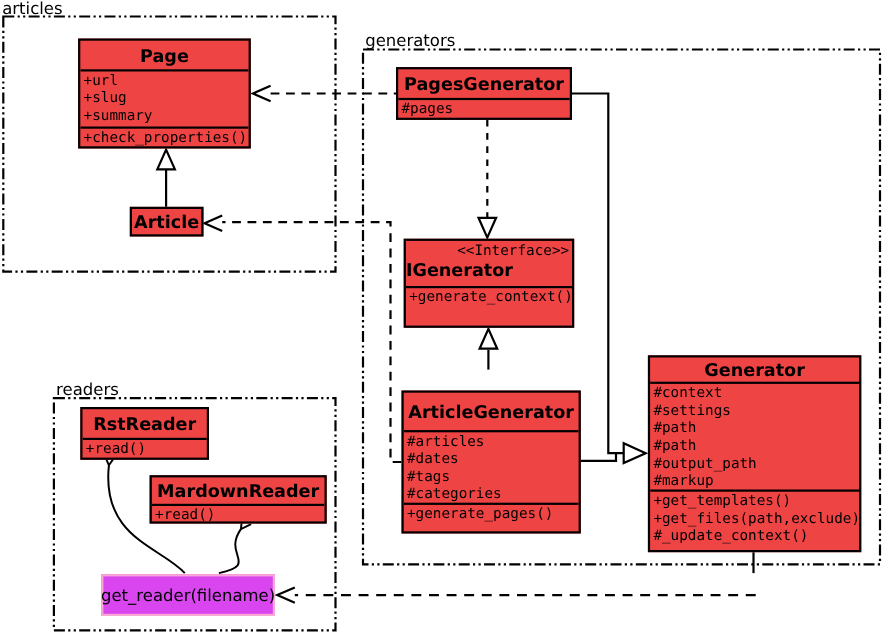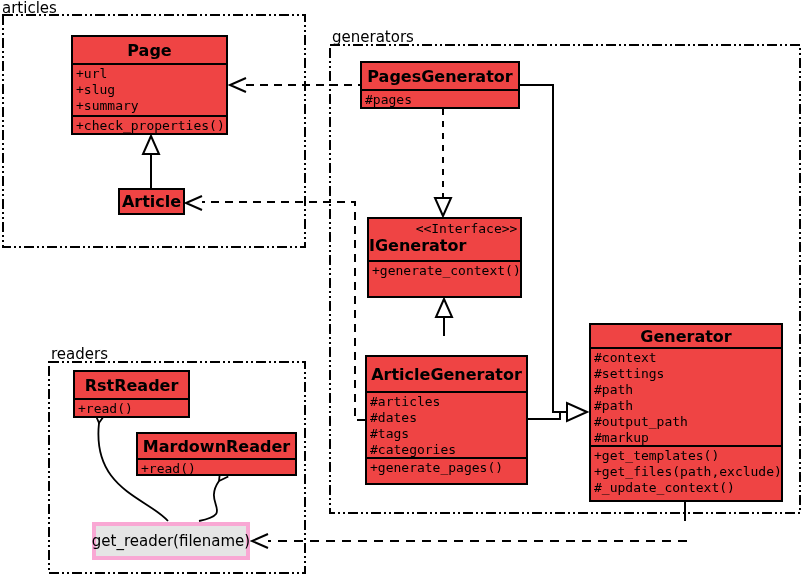--- a/index.html
+++ b/index.html
@@ -8,21 +8,21 @@
   #wires{position:absolute;left:0;top:0;}
   .pkg-label{position:absolute;font:15px/16px "DejaVu Sans",sans-serif;color:#000;}
   .uml{position:absolute;background:#ef4444;border:2px solid #000;box-sizing:border-box;
        display:flex;flex-direction:column;overflow:hidden;}
   .uml .t{font:bold 16px "DejaVu Sans",sans-serif;display:flex;align-items:center;
           justify-content:center;flex:0 0 auto;white-space:nowrap;}
   .uml .sec{border-top:2px solid #000;padding:1px 3px;flex:0 0 auto;box-sizing:border-box;}
   .uml .row{font:13px/16px "DejaVu Sans Mono",monospace;white-space:pre;}
   .uml .stereo{font:13px/15px "DejaVu Sans Mono",monospace;text-align:center;padding-left:44px;}
   .uml .iname{font:bold 16px "DejaVu Sans",sans-serif;text-align:left;line-height:20px;}
-  .plainbox{position:absolute;background:#e5e5e5;border:4px solid #f9a8d4;box-sizing:border-box;
+  .plainbox{position:absolute;background:#d946ef;border:2px solid #f9a8d4;box-sizing:border-box;
             display:flex;align-items:center;justify-content:center;
             font:15px "DejaVu Sans",sans-serif;white-space:nowrap;}
 </style>
 </head>
 <body>
 
 <div id="stage">
 
   <svg id="wires" width="803" height="579" viewBox="0 0 803 579">
     <defs>

